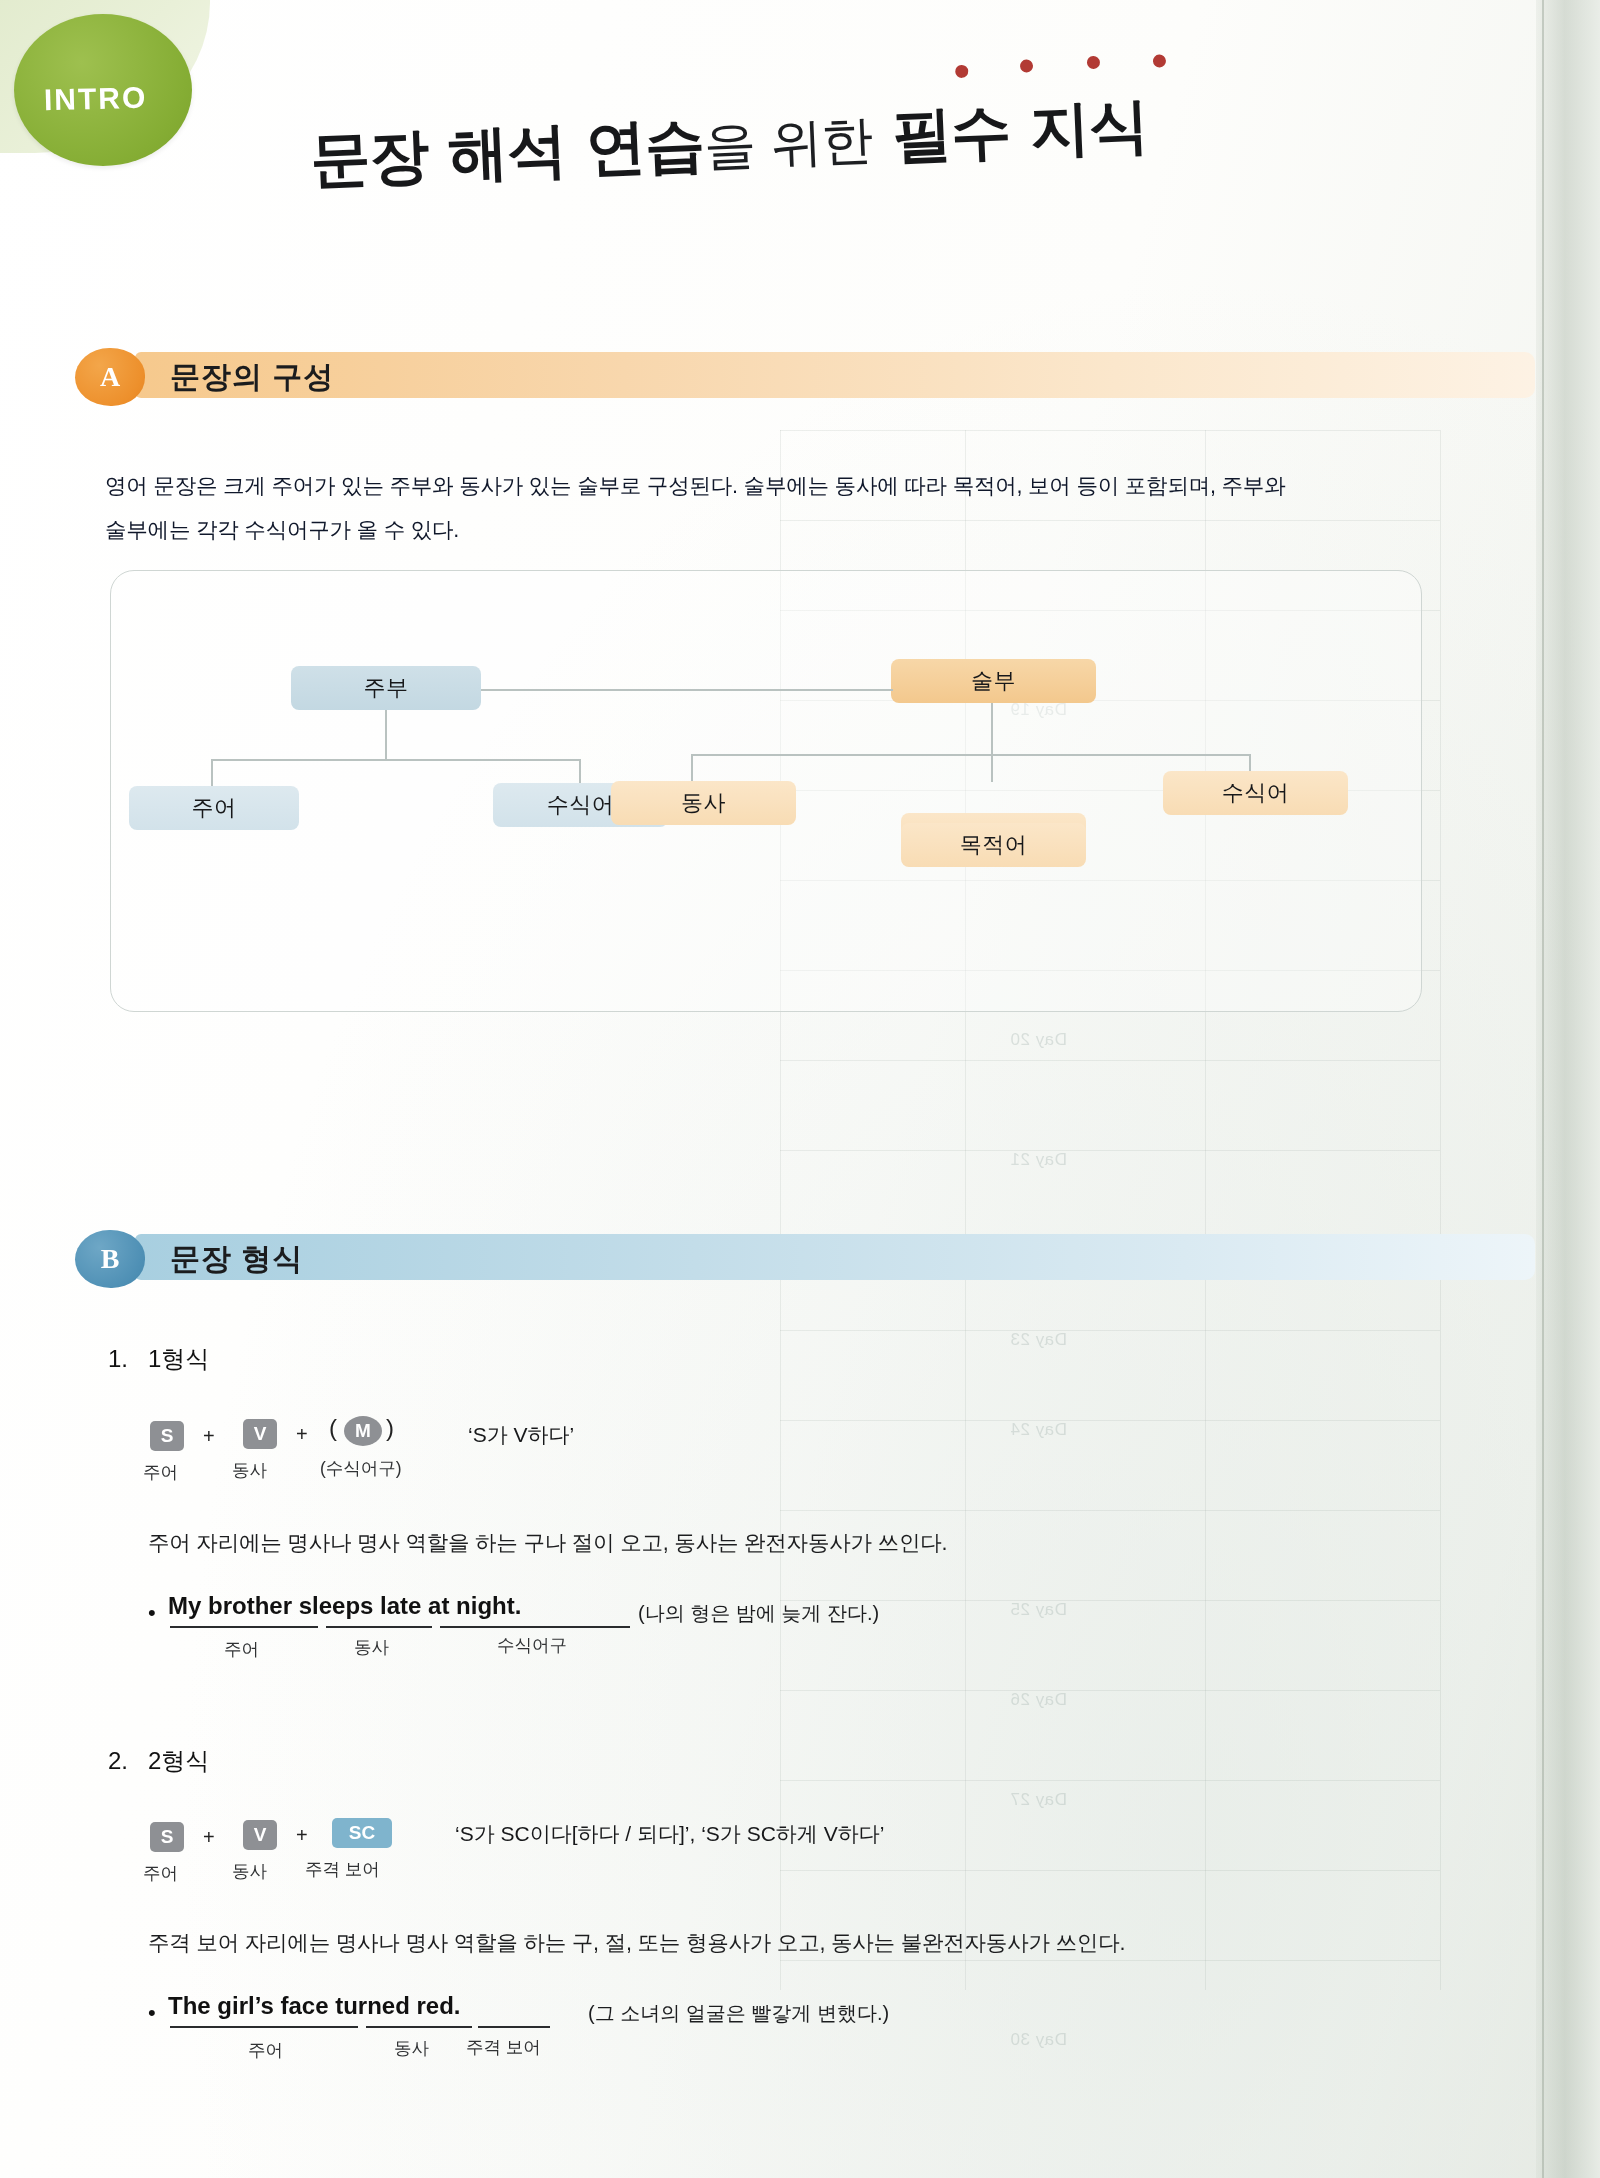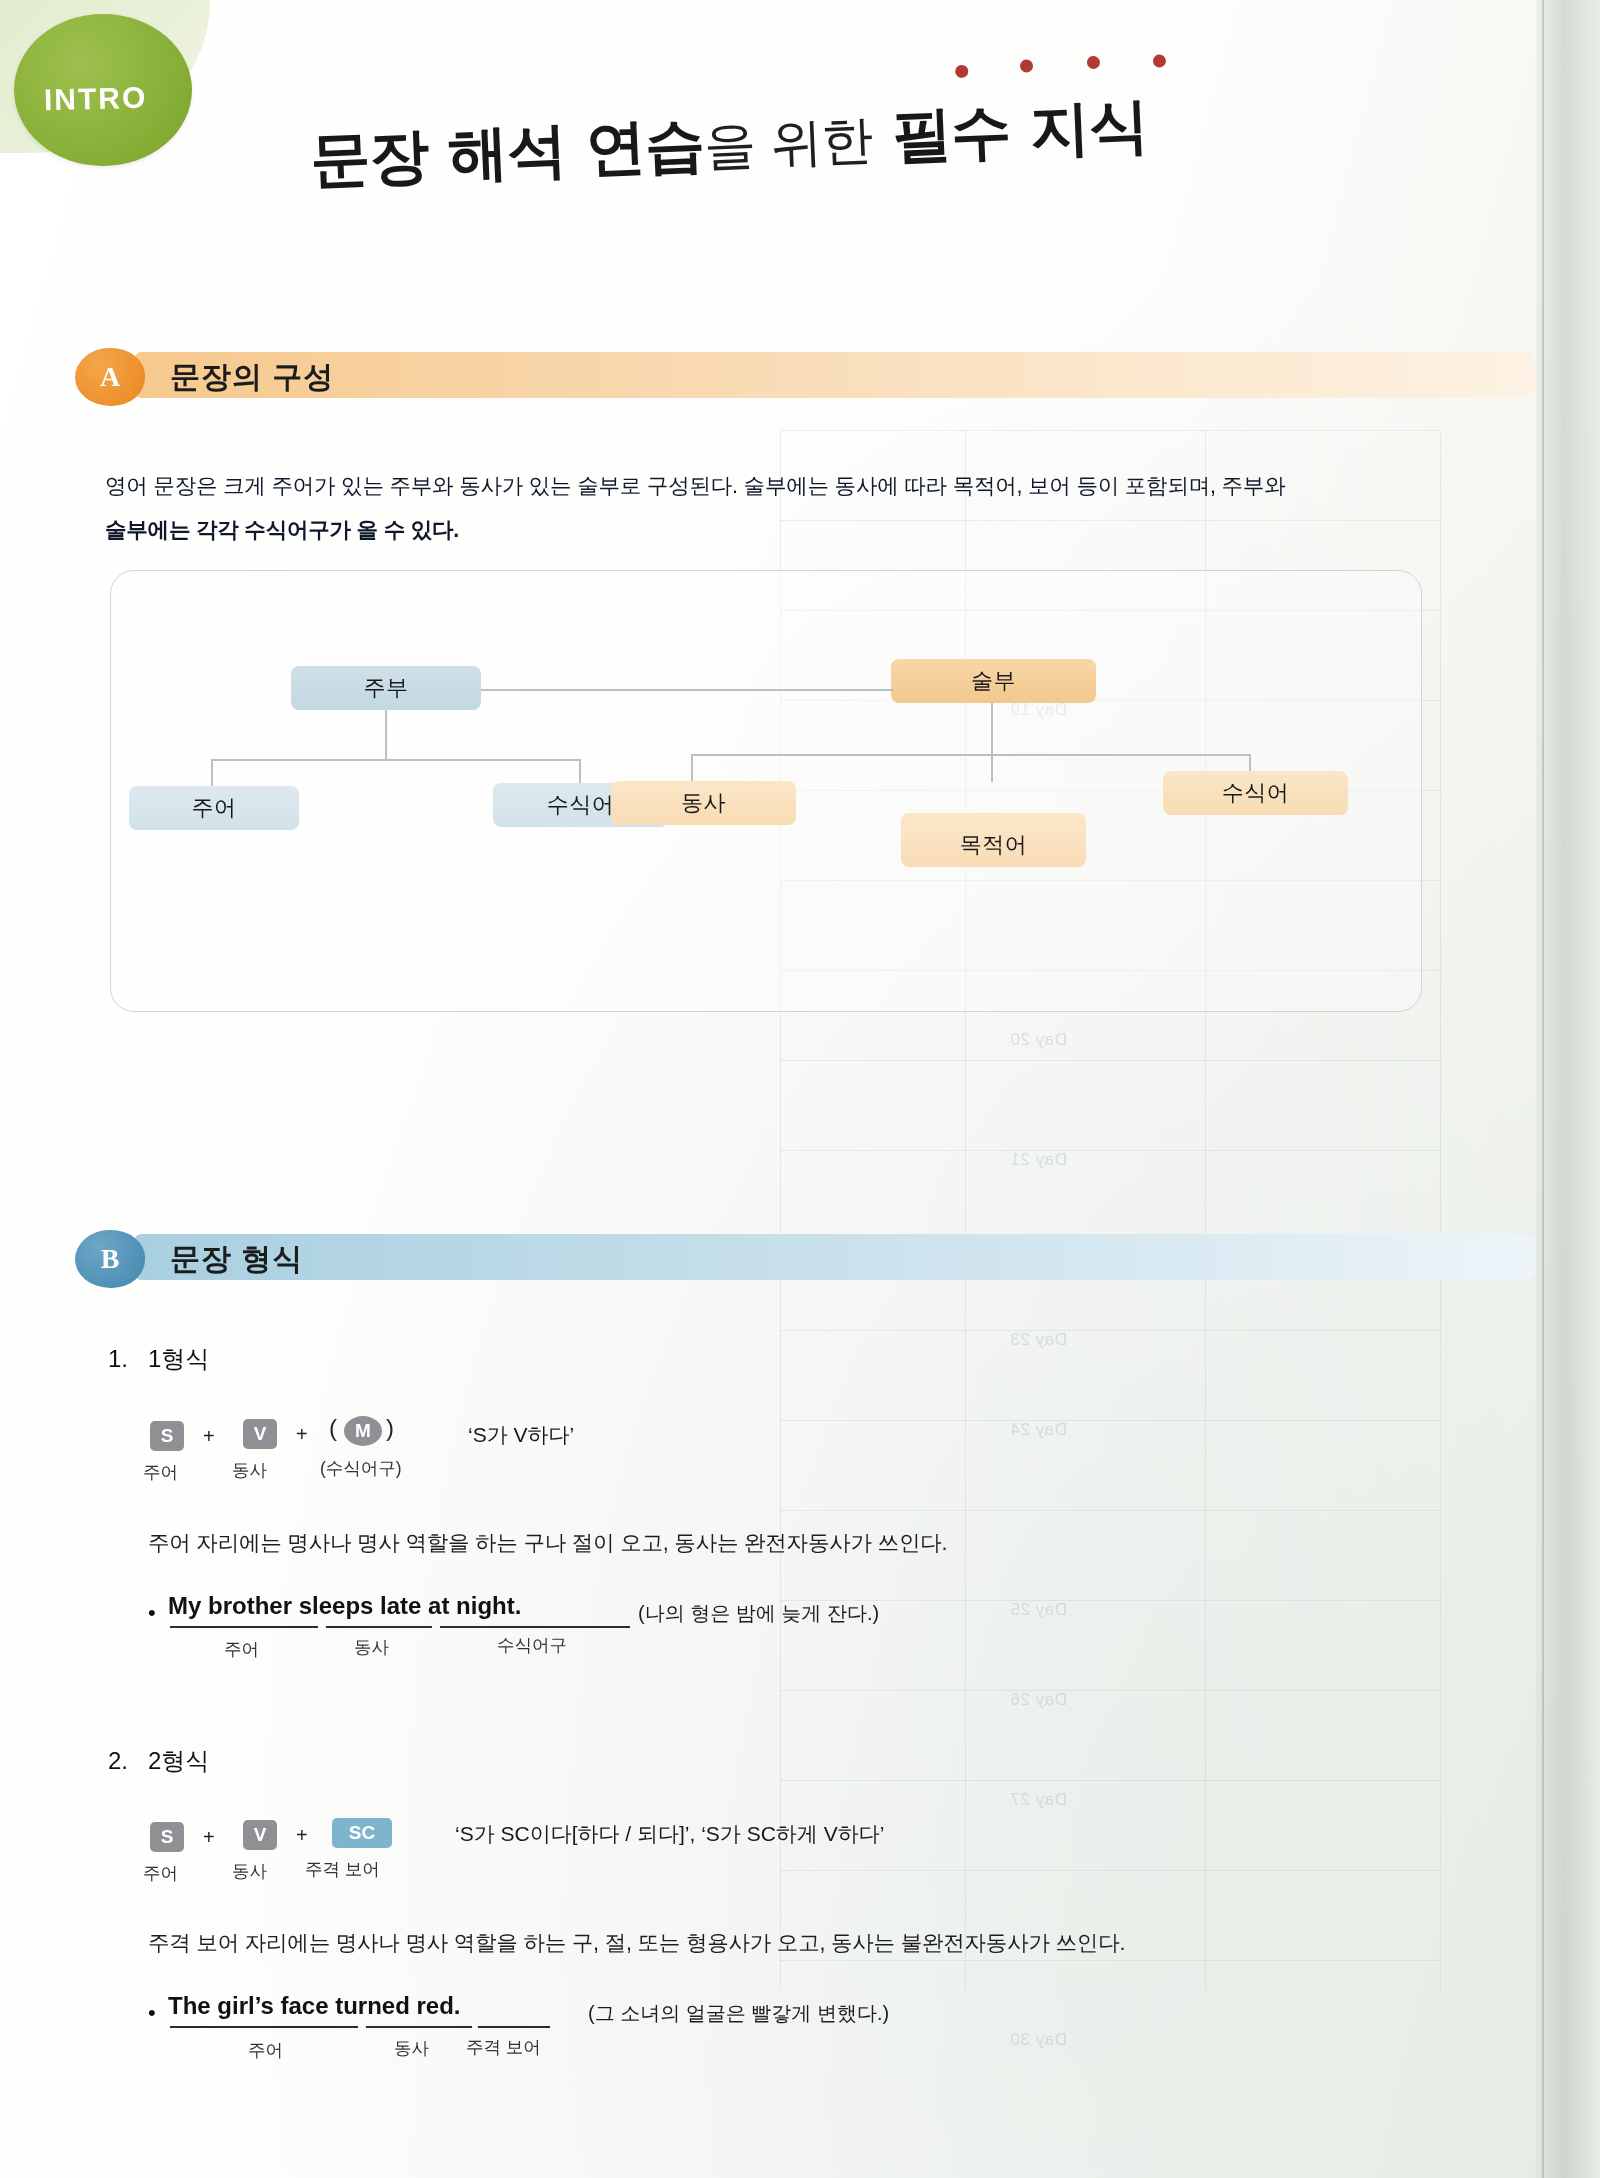--- a/index.html
+++ b/index.html
@@ -348,21 +348,21 @@
     </div>
   </div>
 
   <div class="sec sec-a" style="top:348px;">
     <div class="sec-bar"></div>
     <div class="sec-badge">A</div>
     <div class="sec-label">문장의 구성</div>
   </div>
 
   <div class="para" style="left:105px; top:468px; width:1430px;">영어 문장은 크게 주어가 있는 주부와 동사가 있는 술부로 구성된다. 술부에는 동사에 따라 목적어, 보어 등이 포함되며, 주부와</div>
-  <div class="para" style="left:105px; top:512px; width:1430px;font-weight:bold;">술부에는 각각 수식어구가 올 수 있다.</div>
+  <div class="para" style="left:105px; top:512px; width:1430px;">술부에는 각각 수식어구가 올 수 있다.</div>
 
   <div class="diagram-box">
 
     <div class="node node-blue" style="left:180px; top:95px;  width:190px;">주부</div>
     <div class="node node-orange" style="left:780px; top:88px;  width:205px;">술부</div>
 
     <div class="line" style="left:370px; top:118px; width:412px; height:2px;"></div>
 
     <div class="line" style="left:274px; top:139px; width:2px;  height:50px;"></div>
     <div class="line" style="left:100px; top:188px; width:370px; height:2px;"></div>

